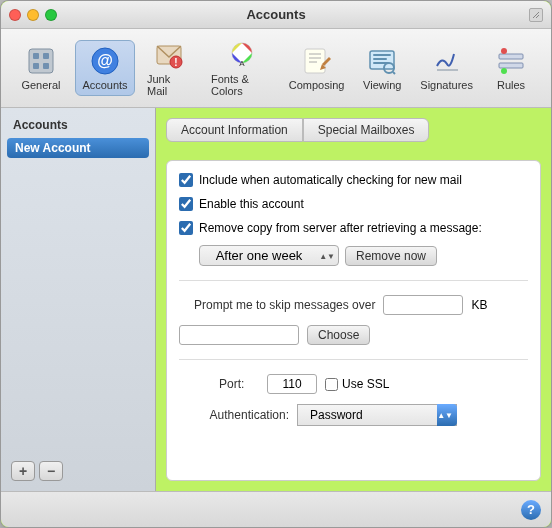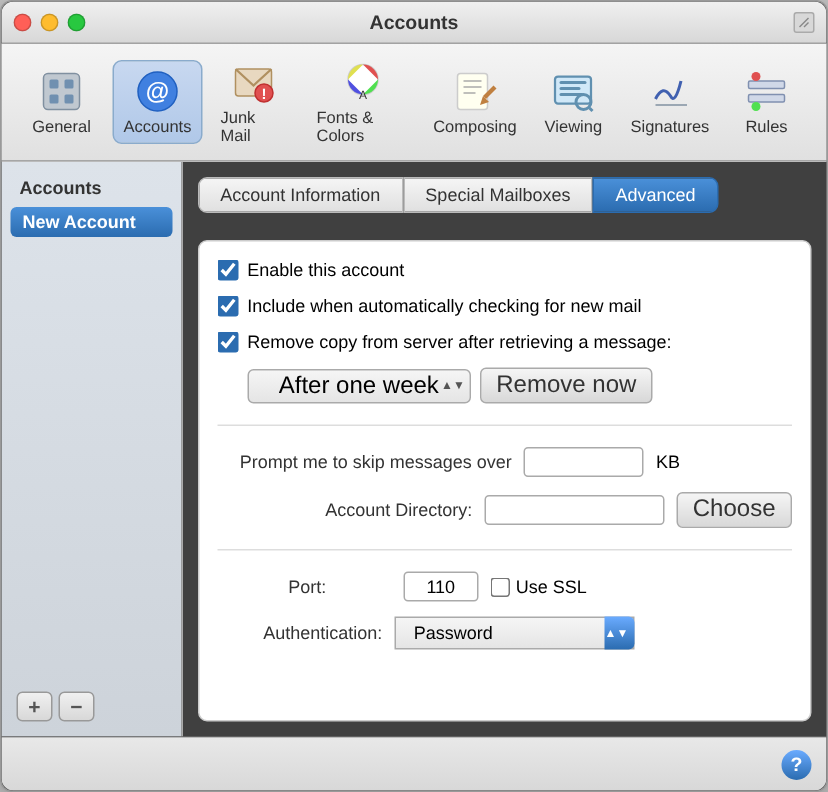--- a/index.html
+++ b/index.html
@@ -7,21 +7,21 @@
       font-family: -apple-system, 'Lucida Grande', Arial, sans-serif;
       font-size: 12px;
       background: #c8c8c8;
       width: 552px;
       height: 528px;
       overflow: hidden;
     }
     .window {
       width: 552px;
       height: 528px;
-      background: #404040;
+      background: #bef264;
       border-radius: 8px;
       border: 1px solid #999;
       box-shadow: 0 4px 20px rgba(0,0,0,0.4);
       display: flex;
       flex-direction: column;
     }
     .titlebar {
       height: 28px;
       background: linear-gradient(to bottom, #f0f0f0, #d8d8d8);
       border-radius: 8px 8px 0 0;
@@ -190,48 +190,49 @@
     .inline-row {
       display: flex;
       align-items: center;
       gap: 6px;
       padding-left: 20px;
     }
     .select-dropdown {
       background: linear-gradient(to bottom, #f5f5f5, #e5e5e5);
       border: 1px solid #aaa;
       border-radius: 4px;
-      padding: 2px 20px 2px 20px;
-      font-size: 16px;
+      padding: 2px 20px 2px 0;
+      font-size: 13px;
       appearance: none;
       -webkit-appearance: none;
       position: relative;
       cursor: pointer;
       min-width: 140px;
+      text-align: center;
     }
     .select-wrap {
       position: relative;
       display: inline-block;
     }
     .select-wrap::after {
       content: '▲▼';
       font-size: 8px;
       position: absolute;
       right: 4px;
       top: 50%;
       transform: translateY(-50%);
       color: #555;
       pointer-events: none;
     }
     .btn {
       background: linear-gradient(to bottom, #f5f5f5, #d8d8d8);
       border: 1px solid #aaa;
       border-radius: 4px;
       padding: 2px 10px;
-      font-size: 16px;
+      font-size: 12px;
       cursor: pointer;
       color: #333;
     }
     .field-row {
       display: flex;
       align-items: center;
       gap: 8px;
     }
     .field-label {
       text-align: right;
@@ -265,30 +266,29 @@
       color: #555;
       line-height: 1.5;
       padding: 0 4px;
     }
     .port-row {
       display: flex;
       align-items: center;
       gap: 8px;
       padding-left: 40px;
     }
-    .port-label { color: #333; min-width: 40px; text-align: center; }
+    .port-label { color: #333; min-width: 40px; text-align: left; }
     .port-input {
       border: 1px solid #aaa;
       border-radius: 3px;
       padding: 2px 4px;
       font-size: 12px;
       width: 50px;
       background: white;
       text-align: center;
-      margin-left: 36px;
     }
     .ssl-row {
       display: flex;
       align-items: center;
       gap: 4px;
     }
     .auth-row {
       display: flex;
       align-items: center;
       gap: 8px;
@@ -497,35 +497,32 @@
 
     <div class="main-panel">
 
       <div class="tabs">
         <div class="tab">
           <span>Account Information</span>
         </div>
         <div class="tab">
           <span>Special Mailboxes</span>
         </div>
-        <div class="tab active">
-          <span>Advanced</span>
-        </div>
       </div>
 
       <div class="panel-content">
+
+        <div class="checkbox-row">
+          <input type="checkbox" checked="" id="cb-include" style="">
+          <label for="cb-include">Include when automatically checking for new mail</label>
+        </div>
 
         <div class="checkbox-row">
           <input type="checkbox" checked="" id="cb-enable" style="">
           <label for="cb-enable">Enable this account</label>
-        </div>
-
-        <div class="checkbox-row">
-          <input type="checkbox" checked="" id="cb-include" style="">
-          <label for="cb-include">Include when automatically checking for new mail</label>
         </div>
 
         <div class="checkbox-row">
           <input type="checkbox" checked="" id="cb-remove" style="">
           <label for="cb-remove">Remove copy from server after retrieving a message:</label>
         </div>
 
         <div class="inline-row">
           <div class="select-wrap">
             <select class="select-dropdown">
@@ -537,21 +534,20 @@
 
         <hr class="divider">
 
         <div class="field-row">
           <span class="field-label">Prompt me to skip messages over</span>
           <input type="text" class="text-input" style="">
           <span>KB</span>
         </div>
 
         <div class="field-row">
-          <span class="field-label">Account Directory:</span>
           <input type="text" class="text-input-sm" style="">
           <button class="btn">Choose</button>
         </div>
 
         <hr class="divider">
 
 
         <div class="port-row">
           <span class="port-label">Port:</span>
           <input type="text" class="port-input" value="110" style="">

